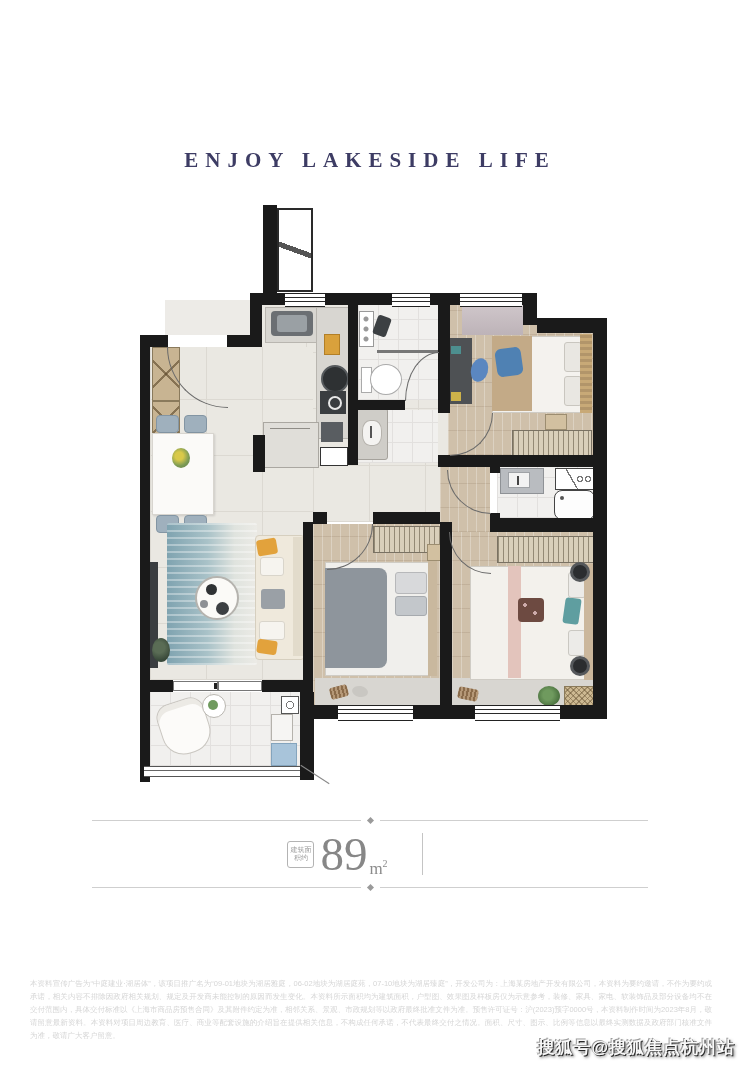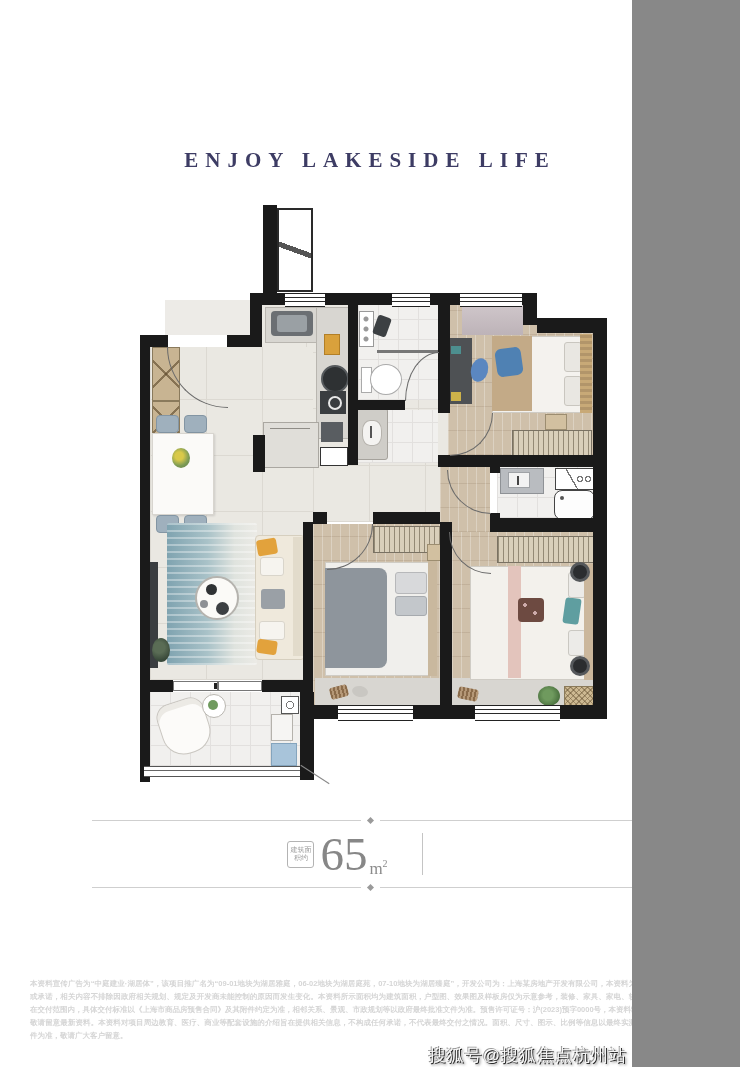--- a/index.html
+++ b/index.html
@@ -1,16 +1,16 @@
 <!DOCTYPE html>
 <html><head>
 <meta charset="utf-8">
 <style>
   html,body{margin:0;padding:0;background:#888;}
-  #page{position:relative;width:632px;height:1067px;background:#ffffff;overflow:hidden;
+  #page{position:relative;width:740px;height:1067px;background:#ffffff;overflow:hidden;
         font-family:"Liberation Sans","DejaVu Sans",sans-serif;}
   .abs{position:absolute;}
   
   #title{position:absolute;left:0;top:148px;width:740px;text-align:center;
          font-family:"Liberation Serif","DejaVu Serif",serif;font-size:21px;font-weight:600;
          letter-spacing:7px;color:#3d3c64;}
   
   #plan{position:absolute;left:140px;top:200px;width:472px;height:588px;}
   .wall{position:absolute;background:#1a1a1a;z-index:30;}
   .tile{background-color:#eae8e2;
@@ -47,24 +47,24 @@
         font-size:7px;line-height:8px;display:flex;align-items:center;justify-content:center;
         text-align:center;padding:1px;box-sizing:border-box;margin-right:6px;}
   #area-num{font-family:"Liberation Serif","DejaVu Serif",serif;font-size:47px;color:#878787;line-height:1;}
   #area-unit{font-family:"Liberation Serif","DejaVu Serif",serif;font-size:17px;color:#8b8b8b;
              align-self:flex-end;margin:0 0 6px 2px;}
   #area-unit sup{font-size:10px;}
   #vdiv{width:1px;height:42px;background:#c4c4c4;margin:0 30px 0 34px;}
   #layout-text{font-family:"Liberation Serif","DejaVu Serif",serif;font-size:34px;color:#7c7c7c;letter-spacing:6px;}
   
   #disclaimer{position:absolute;left:30px;top:977px;width:682px;font-size:7.5px;line-height:13px;
-              color:#d6d6d6;text-align:justify;filter:blur(.3px);font-weight:bold;}
-  
-  #watermark{position:absolute;right:5px;top:1036px;font-size:17px;font-weight:normal;color:#f8f8f8;
-             letter-spacing:1px;text-shadow:1px 1px 0 #2a2a2a,-1px -1px 0 #9a9a9a,2px 2px 3px rgba(0,0,0,.55);margin-top:8px;}
+              color:#d6d6d6;text-align:justify;filter:blur(.3px);}
+  
+  #watermark{position:absolute;right:5px;top:1036px;font-size:17px;font-weight:bold;color:#f8f8f8;
+             letter-spacing:1px;text-shadow:1px 1px 0 #2a2a2a,-1px -1px 0 #9a9a9a,2px 2px 3px rgba(0,0,0,.55);}
 </style>
 </head>
 <body>
 
 <div id="page">
 
   <div id="title">ENJOY LAKESIDE LIFE</div>
 
   <div id="plan">
 
@@ -241,21 +241,21 @@
   </div>
 
   <div id="spec">
     <div class="rule">
       <div class="ln"></div>
       <div class="dia"></div>
       <div class="ln"></div>
     </div>
     <div id="specrow">
       <div id="seal">建筑面积约</div>
-      <div id="area-num">65</div>
+      <div id="area-num">89</div>
       <div id="area-unit"><span>m</span><sup>2</sup></div>
       <div id="vdiv"></div>
     </div>
     <div class="rule">
       <div class="ln"></div>
       <div class="dia"></div>
       <div class="ln"></div>
     </div>
   </div>
 

